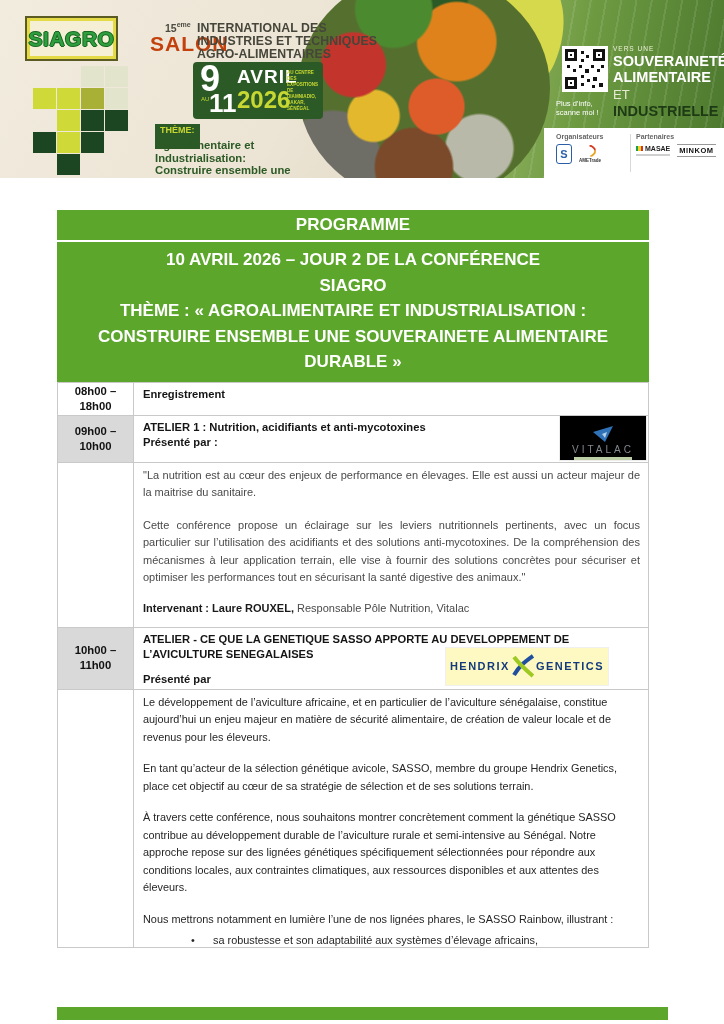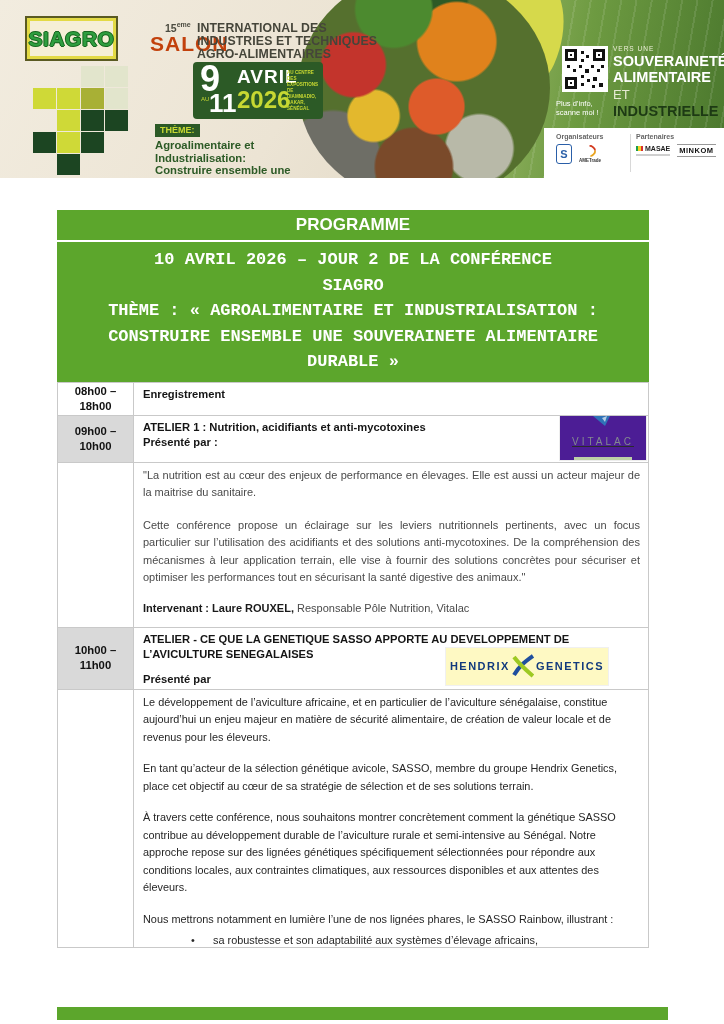--- a/index.html
+++ b/index.html
@@ -51,21 +51,21 @@
   .date-badge { position:absolute; left:193px; top:62px; width:130px; height:57px; background:#2c5a26;
     border-radius:4px; color:#fff; overflow:hidden; }
   .d-day1 { position:absolute; left:7px; top:-4px; font-size:36px; font-weight:bold; }
   .d-au   { position:absolute; left:8px; top:34px; font-size:6px; color:#c7d832; }
   .d-day2 { position:absolute; left:16px; top:26px; font-size:26px; font-weight:bold; }
   .d-month{ position:absolute; left:44px; top:4px; font-size:19px; font-weight:bold; letter-spacing:1px; }
   .d-year { position:absolute; left:44px; top:24px; font-size:24px; font-weight:bold; color:#c7d832; }
   .d-venue{ position:absolute; left:94px; top:8px; width:34px; font-size:4.6px; line-height:6px; color:#c7d832; font-weight:bold; }
 
   .theme-chip { position:absolute; left:155px; top:124px; background:#2c5a26; color:#c7d832;
-    font-size:9px; font-weight:bold; padding:1px 5px 2px; }
+    font-size:9px; font-weight:bold; padding:1px 5px 14px; }
   .theme-text { position:absolute; left:155px; top:139px; width:190px; font-size:11.3px; font-weight:bold;
     color:#2c5a26; line-height:12.5px; }
 
   .qr { position:absolute; left:562px; top:46px; width:46px; height:46px; background:#fff; padding:3px; }
   .sov { position:absolute; left:613px; top:44px; width:110px; line-height:16px; }
   .sov .kicker { font-size:6.5px; color:#eef0da; letter-spacing:1px; display:block; line-height:9px; }
   .sov .l1, .sov .l2b { font-size:14.5px; font-weight:bold; color:#fff; }
   .sov .l2r { font-size:13px; color:#e6ead2; }
   .sov .l3 { font-size:14.5px; font-weight:bold; color:#1d3a14; }
   .qr-caption { position:absolute; left:556px; top:99px; width:60px; font-size:7.5px; line-height:9px; color:#fff; }
@@ -88,41 +88,41 @@
   .flag { width:7px; height:5px; background:linear-gradient(90deg,#1a9e4b 33%,#f5d327 33% 66%,#d8302f 66%); }
   .fineline { width:34px; height:2px; background:#cfcfcf; margin-top:2px; }
   .minkom { font-size:7.5px; font-weight:bold; color:#111; border-top:1px solid #999; border-bottom:1px solid #999;
     padding:1px 2px; letter-spacing:0.5px; }
 
   
   .doc { position:absolute; left:57px; top:210px; width:592px; }
   .prog-title { background:#5CA62C; color:#fff; font-weight:bold; font-size:17px; text-align:center;
     padding:5px 0 5px; border-bottom:2px solid #fff; }
   .prog-sub { background:#5CA62C; color:#fff; font-weight:bold; font-size:17px; text-align:center;
-    line-height:25.5px; padding:5px 8px 7px;font-family:Liberation Mono, monospace; }
+    line-height:25.5px; padding:5px 8px 7px; }
 
   .sched { border:1px solid #c9c9c9; border-bottom:none; font-size:11px; color:#2b2b2b; }
   .srow { display:flex; border-bottom:1px solid #c9c9c9; }
   .tcell { width:76px; flex-shrink:0; border-right:1px solid #c9c9c9; display:flex; flex-direction:column;
     align-items:center; justify-content:center; font-weight:bold; font-size:11.3px; line-height:15px; color:#111; }
   .tcell.gray { background:#D9D9D9; }
   .ccell { flex:1; position:relative; padding:4px 8px 4px 9px; overflow:hidden; }
   .h33 { height:33px; } .h47 { height:47px; } .h165 { height:165px; } .h62 { height:62px; } .h258 { height:258px; }
   .bold-title { font-weight:bold; font-size:11.2px; line-height:15px; color:#151515; max-width:478px; }
   .presented { font-weight:bold; font-size:11.2px; color:#151515; margin-top:1px; }
   .quote p { text-align:justify; color:#4a4a4a; line-height:17.5px; margin:0 0 15px; }
   .intervenant { color:#4a4a4a; margin-top:1px; }
   .intervenant b { color:#1a1a1a; }
   .bodytxt p { line-height:17.5px; margin:0 0 14px; color:#262626; font-size:10.9px; }
   .bodytxt .tight { margin-bottom:4px; }
   .bullet { position:relative; padding-left:70px; line-height:17.5px; margin-bottom:7px; color:#262626; font-size:10.9px; }
   .bullet::before { content:"•"; position:absolute; left:48px; top:0; }
 
-  .vitalac { position:absolute; right:2px; top:-6px; width:86px; height:50px; background:#4c1d95;
-    box-shadow:0 0 0 1px #ededed; display:flex; flex-direction:column; align-items:center; justify-content:space-between;text-decoration:underline; }
+  .vitalac { position:absolute; right:2px; top:-6px; width:86px; height:50px; background:#000000;
+    box-shadow:0 0 0 1px #ededed; display:flex; flex-direction:column; align-items:center; justify-content:flex-end; }
   .vitalac .word { font-size:10px; letter-spacing:3px; color:#83898f; margin-top:2px; }
   .vitalac .tagline { width:58px; height:2.5px; background:#bccfa6; margin-top:2px; }
 
   .hendrix { position:absolute; left:312px; top:20px; width:162px; height:37px; background:#fef9c3;
     display:flex; align-items:center; justify-content:center; gap:2px; box-shadow:0 0 0 1px #f0f0f0; }
   .hendrix .word { font-size:11px; font-weight:bold; color:#123a7d; letter-spacing:1.5px; }
 
   .next-bar { position:absolute; left:57px; top:1007px; width:611px; height:13px; background:#5CA62C; }
 </style>
 </head>

